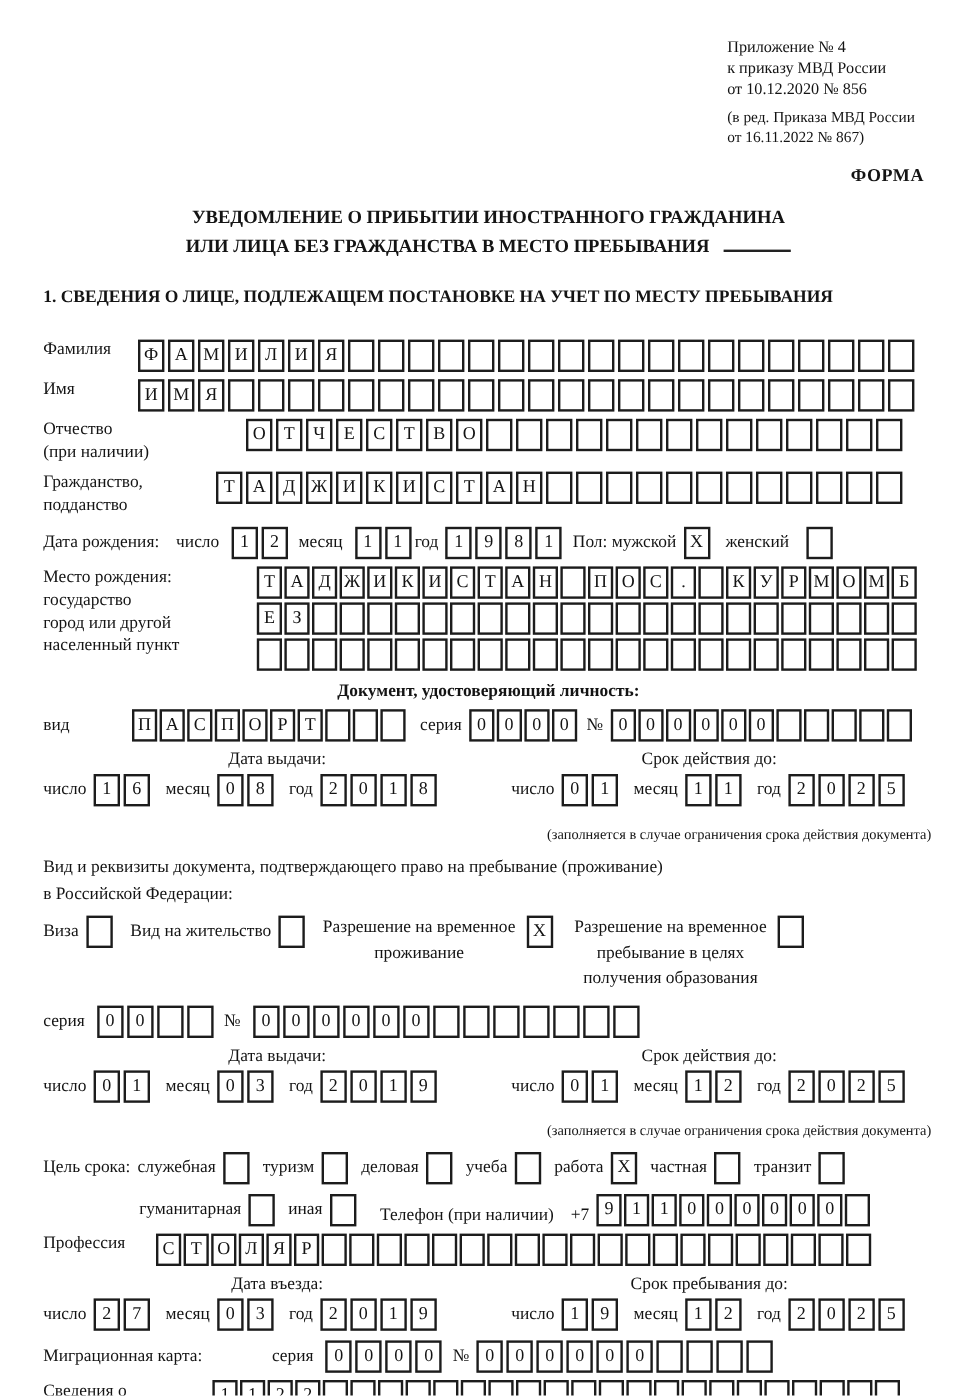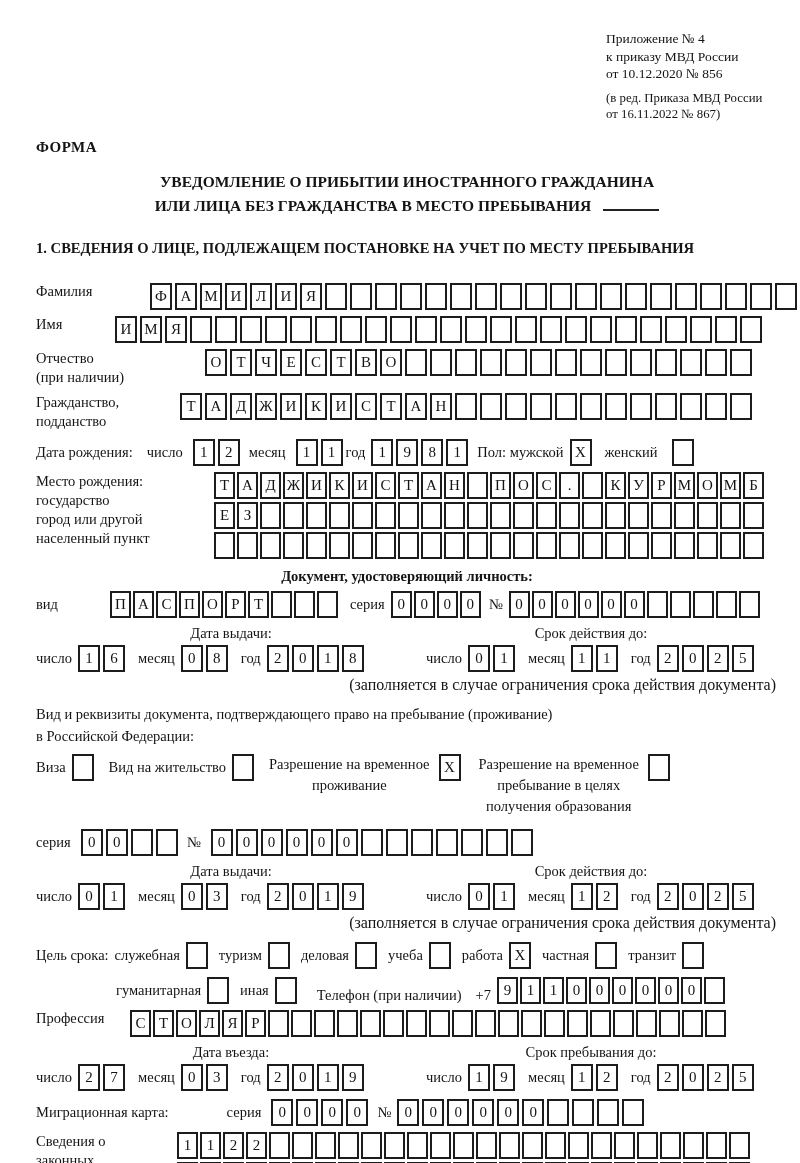--- a/index.html
+++ b/index.html
@@ -6,21 +6,21 @@
   body{
     width:800px;height:1163px;background:#ffffff;color:#141414;
     font-family:"Liberation Serif","DejaVu Serif",serif;
     font-size:14.5px;overflow:hidden;
   }
   #page{box-sizing:border-box;padding:30px 22px 0 36px;}
 
   
   .annex{margin-left:auto;width:172px;font-size:13.5px;line-height:17.5px;}
   .annex-note{margin-top:7px;font-size:12.8px;line-height:16.5px;}
-  .form-label{text-align:left;font-weight:bold;margin-top:16px;padding-right:8px;font-size:15px;letter-spacing:.5px;}
+  .form-label{text-align:right;font-weight:bold;margin-top:16px;padding-right:8px;font-size:15px;letter-spacing:.5px;}
   .title{text-align:center;font-weight:bold;font-size:15.5px;margin-top:14px;line-height:24px;}
   .u-line{display:inline-block;width:56px;border-bottom:2px solid #222;margin-left:12px;}
   .sec-heading{font-weight:bold;font-size:14.6px;margin-top:22px;}
 
   
   .frow{display:flex;align-items:flex-start;margin-top:6px;}
   .flabel{flex:none;}
   .lbl-lines div{line-height:19px;}
   .w-surname{width:79px;}
   .w-patr{width:169px;}
@@ -43,21 +43,21 @@
   .ml6{margin-left:6px;} .ml10{margin-left:10px;} .ml14{margin-left:14px;} .ml20{margin-left:20px;}
   .mr6{margin-right:6px;} .mr10{margin-right:10px;} .mr14{margin-right:14px;}
 
   
   .dheads{display:flex;margin-top:7px;}
   .dh-left{width:390px;text-align:center;}
   .dh-right{width:330px;text-align:center;}
   .dline{display:flex;align-items:center;margin-top:3px;}
   .dl-left{display:flex;align-items:center;width:390px;}
   .dl-right{display:flex;align-items:center;}
-  .note-right{text-align:right;font-size:16px;margin-top:4px;padding-right:2px;}
+  .note-right{text-align:right;font-size:12px;margin-top:16px;padding-right:2px;}
 
   .para{margin-top:9px;line-height:22px;}
 
   
   .popts{display:flex;align-items:center;gap:11px;flex:none;}
   .opt{display:flex;align-items:center;flex:none;}
   .opt .olabel{margin-right:6px;}
   .opt .box{margin-right:0;}
   .opt-multi{display:flex;align-items:flex-start;flex:none;}
   .opt-multi .olabel{text-align:center;margin-right:9px;line-height:21px;}
@@ -80,21 +80,21 @@
       </div>
   </div>
   <div class="form-label">ФОРМА</div>
 
   <div class="title">
     <div>УВЕДОМЛЕНИЕ О ПРИБЫТИИ ИНОСТРАННОГО ГРАЖДАНИНА</div>
     <div><span>ИЛИ ЛИЦА БЕЗ ГРАЖДАНСТВА В МЕСТО ПРЕБЫВАНИЯ</span><span class="u-line"></span></div>
   </div>
   <div class="sec-heading">1. СВЕДЕНИЯ О ЛИЦЕ, ПОДЛЕЖАЩЕМ ПОСТАНОВКЕ НА УЧЕТ ПО МЕСТУ ПРЕБЫВАНИЯ</div>
 
-  <div class="frow" style="margin-top:26px;gap:35px;">
+  <div class="frow" style="margin-top:26px;">
     <div class="flabel w-surname">Фамилия</div>
     <div class="boxes">
         <span class="box">Ф</span>
         <span class="box">А</span>
         <span class="box">М</span>
         <span class="box">И</span>
         <span class="box">Л</span>
         <span class="box">И</span>
         <span class="box">Я</span>
         <span class="box"></span>

